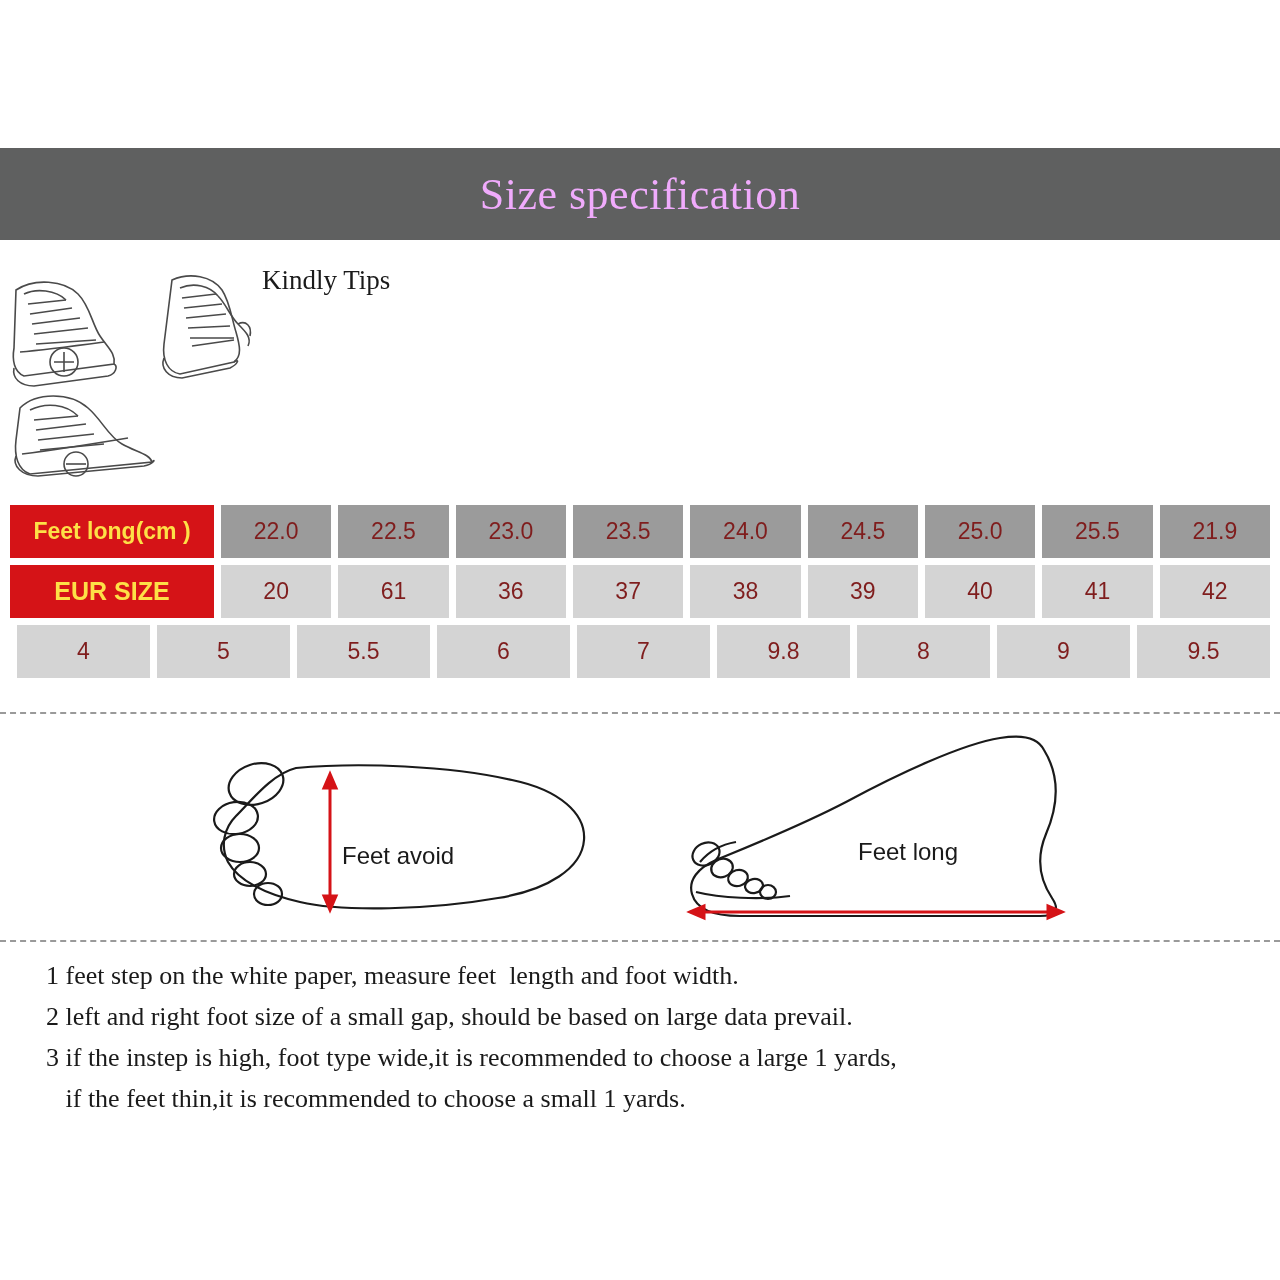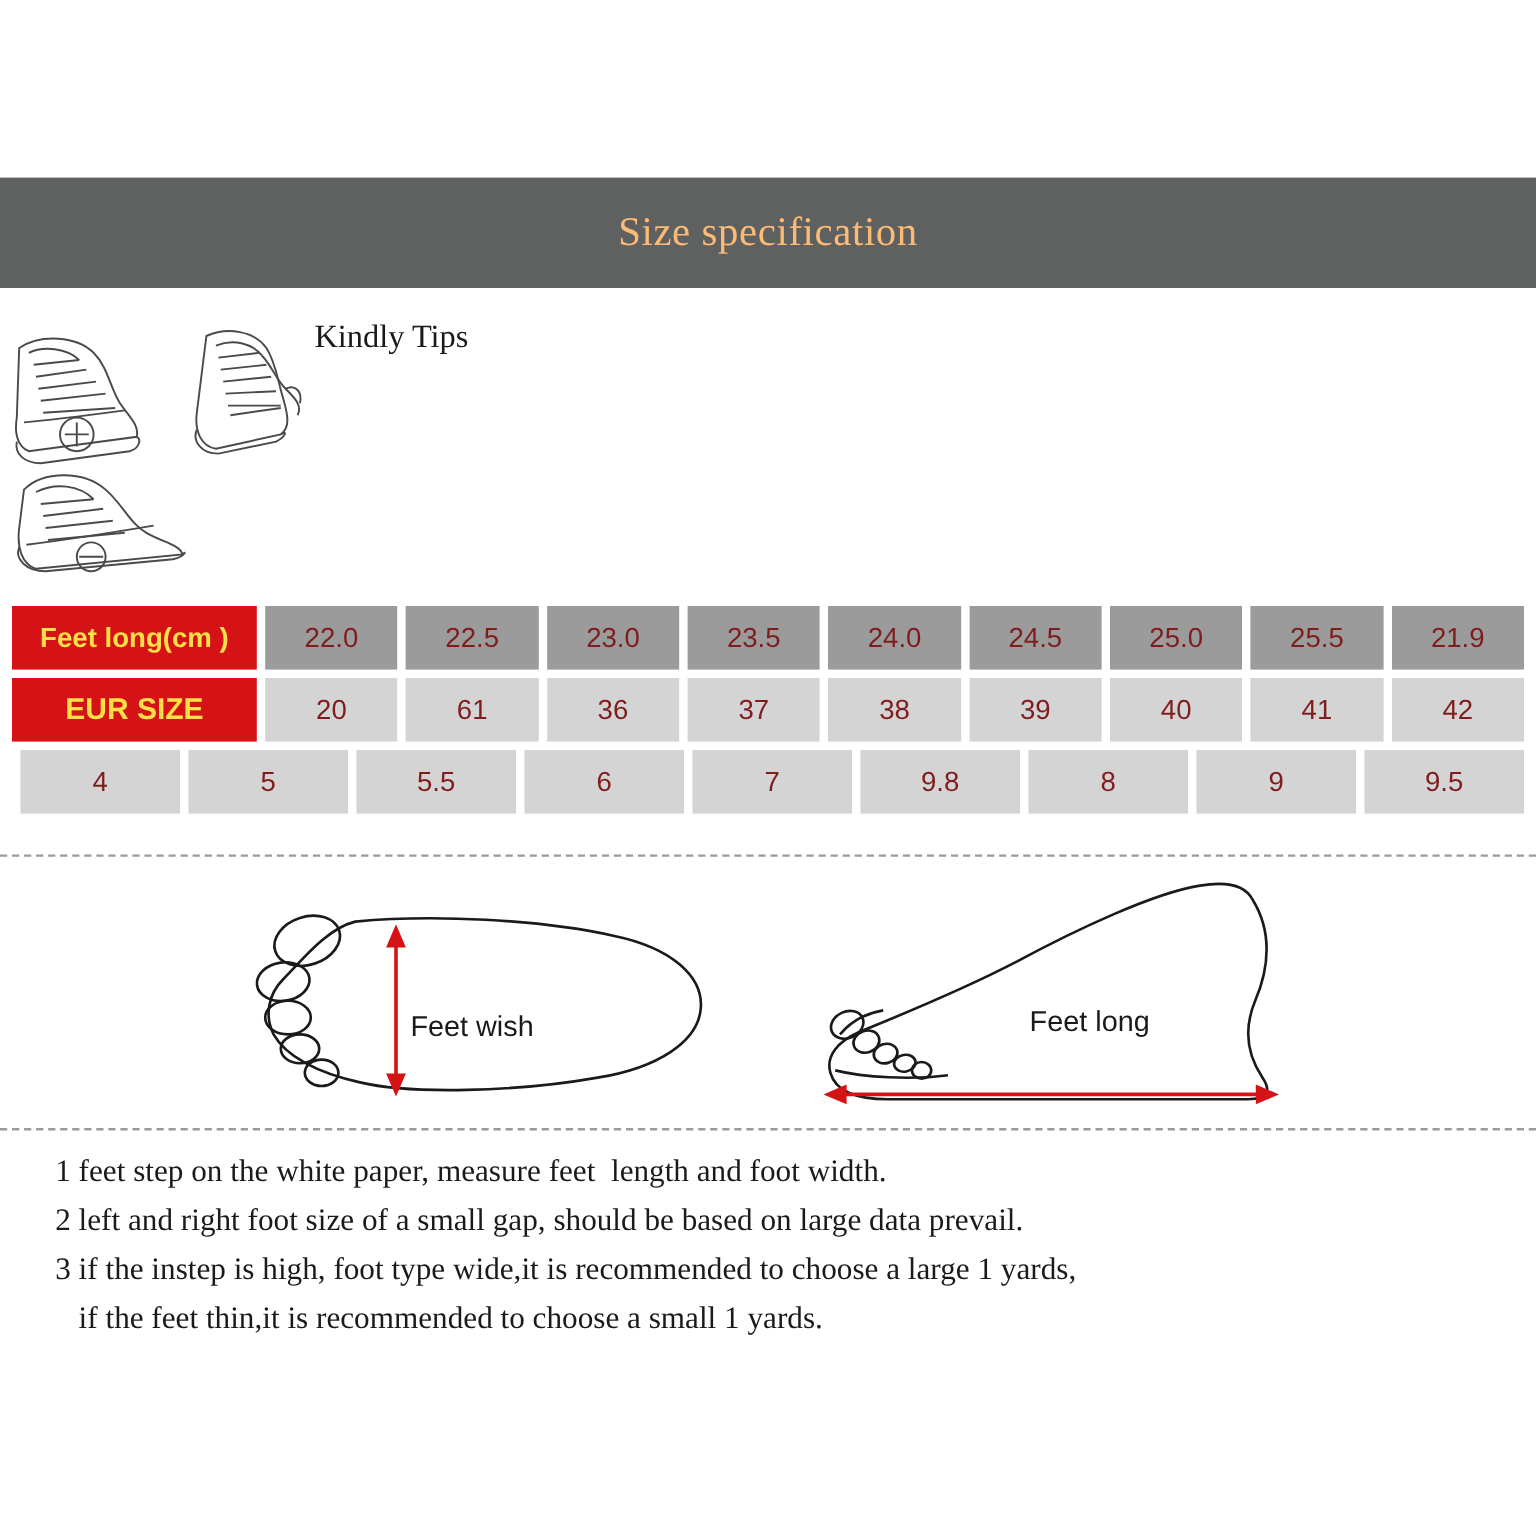--- a/index.html
+++ b/index.html
@@ -29,22 +29,22 @@
     left: 0;
     top: 148px;
     width: 1280px;
     height: 92px;
     background: #5f6060;
     display: flex;
     align-items: center;
     justify-content: center;
   }
   .header-title {
-    color: #fdba74;
-    font-size: 34px;
+    color: #f0abfc;
+    font-size: 44px;
     font-family: "Liberation Serif", serif;
     letter-spacing: 0.5px;
     font-weight: 400;
   }
 
   
   .tips-block {
     position: absolute;
     left: 262px;
     top: 262px;
@@ -272,21 +272,21 @@
         <ellipse cx="768" cy="170" rx="8" ry="7"></ellipse>
         <path d="M696 170 C720 176, 760 178, 790 174"></path>
       </g>
 
       <g stroke="#d51317" stroke-width="3" fill="#d51317">
         <line x1="700" y1="190" x2="1052" y2="190"></line>
         <polygon points="690,190 704,184 704,196"></polygon>
         <polygon points="1062,190 1048,184 1048,196"></polygon>
       </g>
     </svg>
-    <div class="foot-label lbl-wide">Feet wish</div>
+    <div class="foot-label lbl-wide">Feet avoid</div>
     <div class="foot-label lbl-long">Feet long</div>
   </div>
 
   <div class="notes">
     <div class="note-line">1 feet step on the white paper, measure feet  length and foot width.</div>
     <div class="note-line">2 left and right foot size of a small gap, should be based on large data prevail.</div>
     <div class="note-line">3 if the instep is high, foot type wide,it is recommended to choose a large 1 yards,</div>
     <div class="note-line">   if the feet thin,it is recommended to choose a small 1 yards.</div>
   </div>
 

